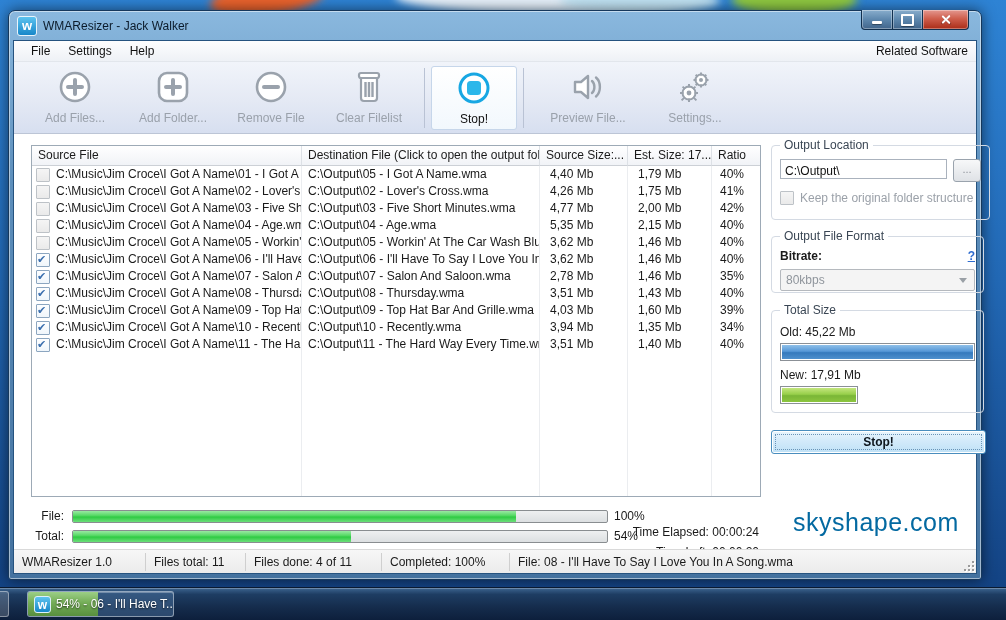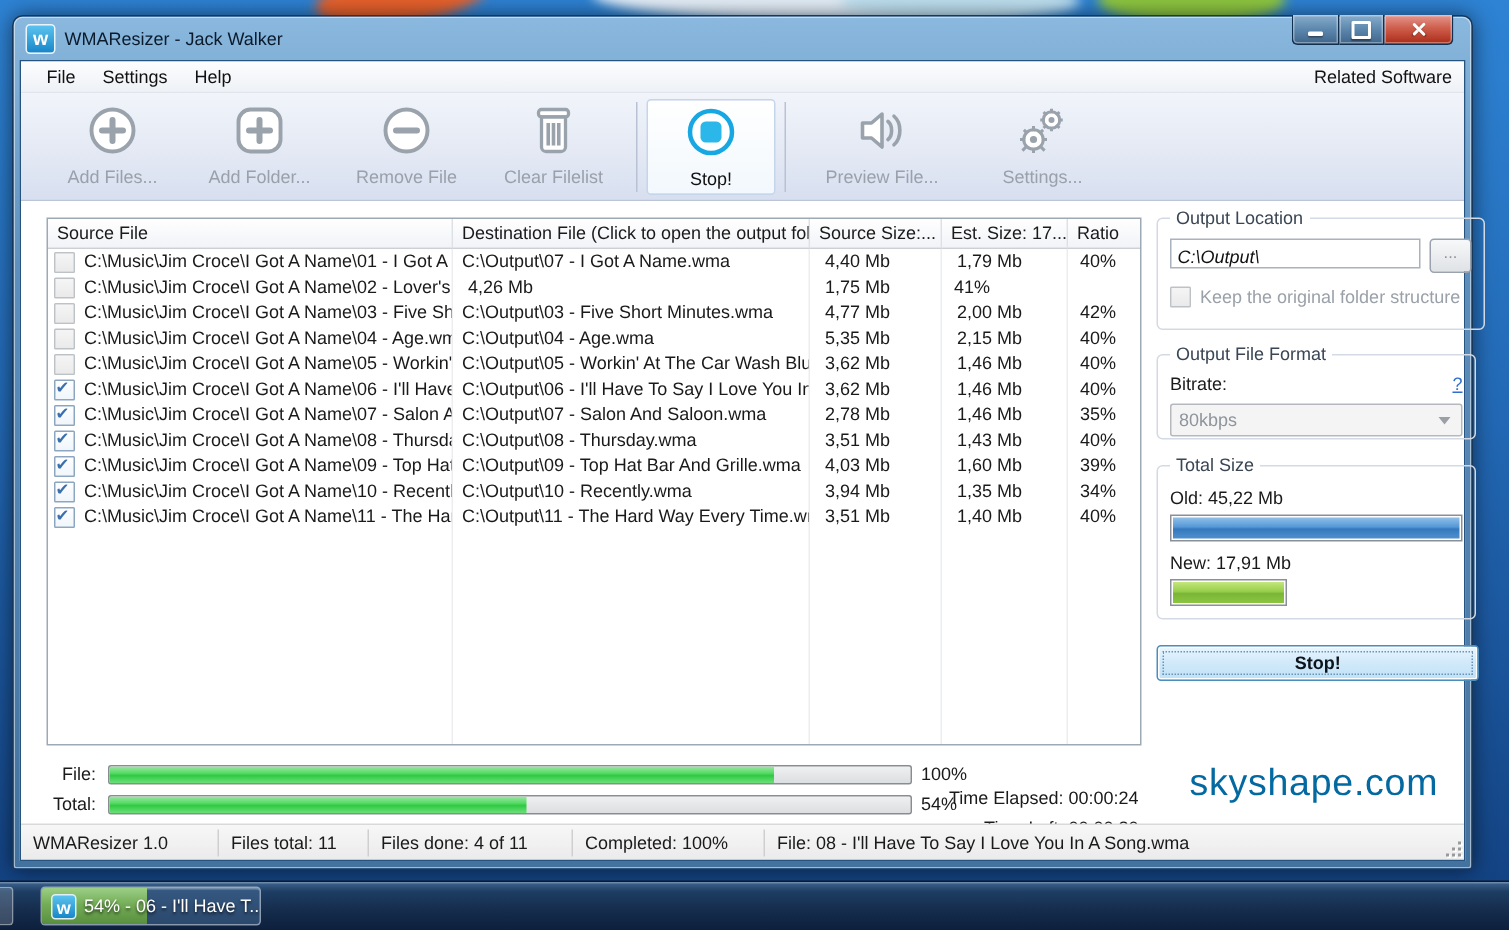--- a/index.html
+++ b/index.html
@@ -62,27 +62,27 @@
   .cb.checked{border-color:#8ca6c0;background:linear-gradient(180deg,#fdfeff,#f0f6fb);}
   .cb.checked:after{content:"\2714";position:absolute;left:0px;top:-3px;font-size:11px;color:#3b6fae;}
   .src{overflow:hidden;white-space:nowrap;}
   
   .rightpanel{position:absolute;left:757px;top:0px;width:213px;}
   fieldset{border:1px solid #d4dae3;border-radius:4px;margin:0;padding:5px 8px 7px 8px;box-sizing:border-box;width:100%;}
   legend{padding:0 4px;color:#3a4654;font-size:12px;}
   .fs-ol{margin-top:4px;height:82px;}
   .olrow{display:flex;gap:6px;margin-top:2px;}
   .pathbox{width:167px;height:20px;border:1px solid #aab2bd;font-family:"Liberation Sans",sans-serif;font-size:12px;
-           padding:4px 0 0 4px;box-sizing:border-box;color:#111;font-style:italic;}
+           padding:4px 0 0 4px;box-sizing:border-box;color:#111;}
   .browse{width:26px;height:21px;border:1px solid #9aa3ad;border-radius:3px;color:#8f959c;
           background:linear-gradient(180deg,#f7f8f9,#dfe2e6);font-size:11px;line-height:18px;text-align:center;}
   .keeprow{display:flex;align-items:center;margin-top:9px;color:#9ba1a9;}
   .keeprow .cb{margin-right:6px;}
   .fs-off{margin-top:9px;height:64px;}
-  .bitrow{display:flex;align-items:flex-end;justify-content:space-between;margin-top:1px;}
+  .bitrow{display:flex;align-items:flex-end;justify-content:space-between;margin-top:1px;font-weight:bold;}
   .helplink{color:#2f6dd0;text-decoration:underline;}
   .dropdown{margin-top:6px;height:22px;border:1px solid #b5b9be;background:#f4f4f4;color:#8f959c;
             display:flex;align-items:center;padding-left:5px;box-sizing:border-box;position:relative;border-radius:2px;}
   .dd-arrow{position:absolute;right:7px;top:8px;width:0;height:0;border-left:4px solid transparent;
             border-right:4px solid transparent;border-top:5px solid #9aa0a6;}
   .fs-ts{margin-top:10px;height:110px;}
   .sizelabel{margin-top:3px;}
   .bigbar{height:18px;border:1px solid #8b9096;background:#fff;padding:1px;box-sizing:border-box;margin-top:4px;}
   .bigbar .fillblue{height:100%;background:linear-gradient(180deg,#8fc0e9 0%,#5697d7 45%,#3579bd 55%,#4e8fcd 100%);}
   .greenbar{height:18px;border:1px solid #8b9096;background:#fff;padding:1px;box-sizing:border-box;margin-top:4px;}
@@ -233,30 +233,31 @@
         <div class="vline" style="left:269px;"></div>
         <div class="vline" style="left:507px;"></div>
         <div class="vline" style="left:595px;"></div>
         <div class="vline" style="left:679px;"></div>
         <div>
             <div class="trow">
           <div class="c0">
                 <span class="cb"></span>
                 <span class="src">C:\Music\Jim Croce\I Got A Name\01 - I Got A N...</span>
               </div>
-          <div class="c1">C:\Output\07 - I Got A Name.wma</div>
+          <div class="c1">C:\Output\05 - I Got A Name.wma</div>
           <div class="c2">4,40 Mb</div>
           <div class="c3">1,79 Mb</div>
           <div class="c4">40%</div>
         </div>
             <div class="trow">
           <div class="c0">
                 <span class="cb"></span>
                 <span class="src">C:\Music\Jim Croce\I Got A Name\02 - Lover's C...</span>
               </div>
+          <div class="c1">C:\Output\02 - Lover's Cross.wma</div>
           <div class="c2">4,26 Mb</div>
           <div class="c3">1,75 Mb</div>
           <div class="c4">41%</div>
         </div>
             <div class="trow">
           <div class="c0">
                 <span class="cb"></span>
                 <span class="src">C:\Music\Jim Croce\I Got A Name\03 - Five Shor...</span>
               </div>
           <div class="c1">C:\Output\03 - Five Short Minutes.wma</div>

